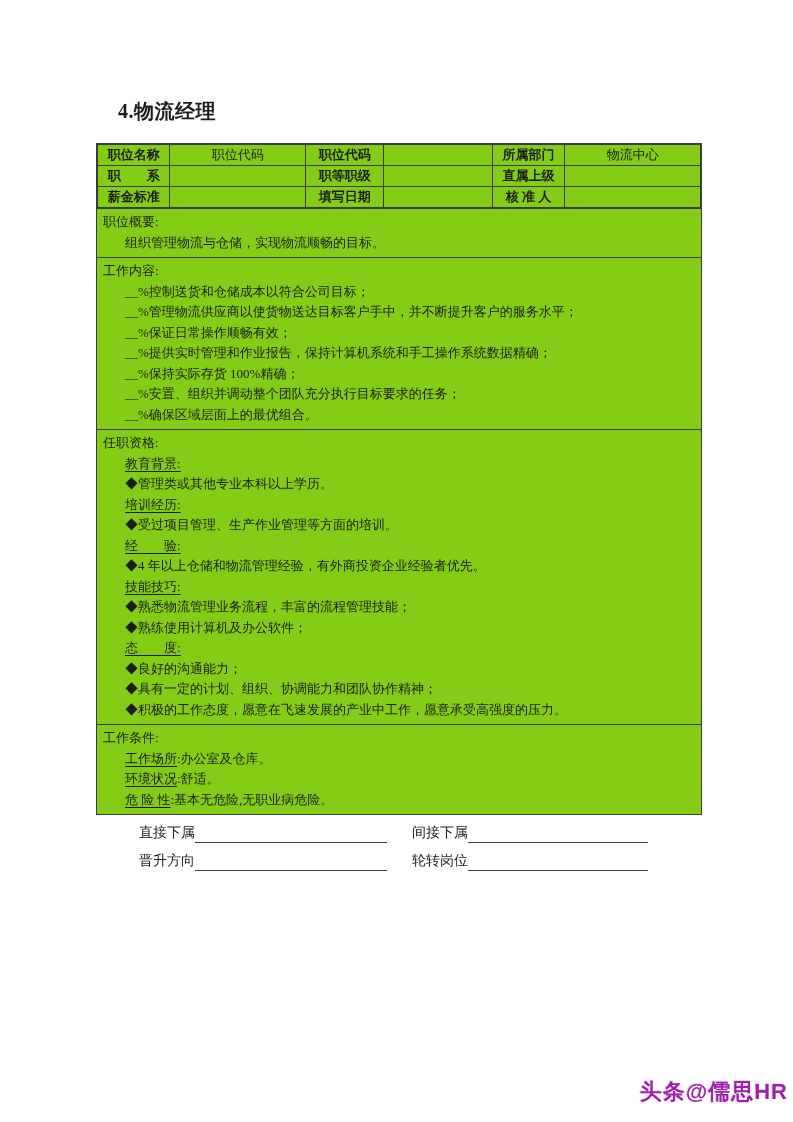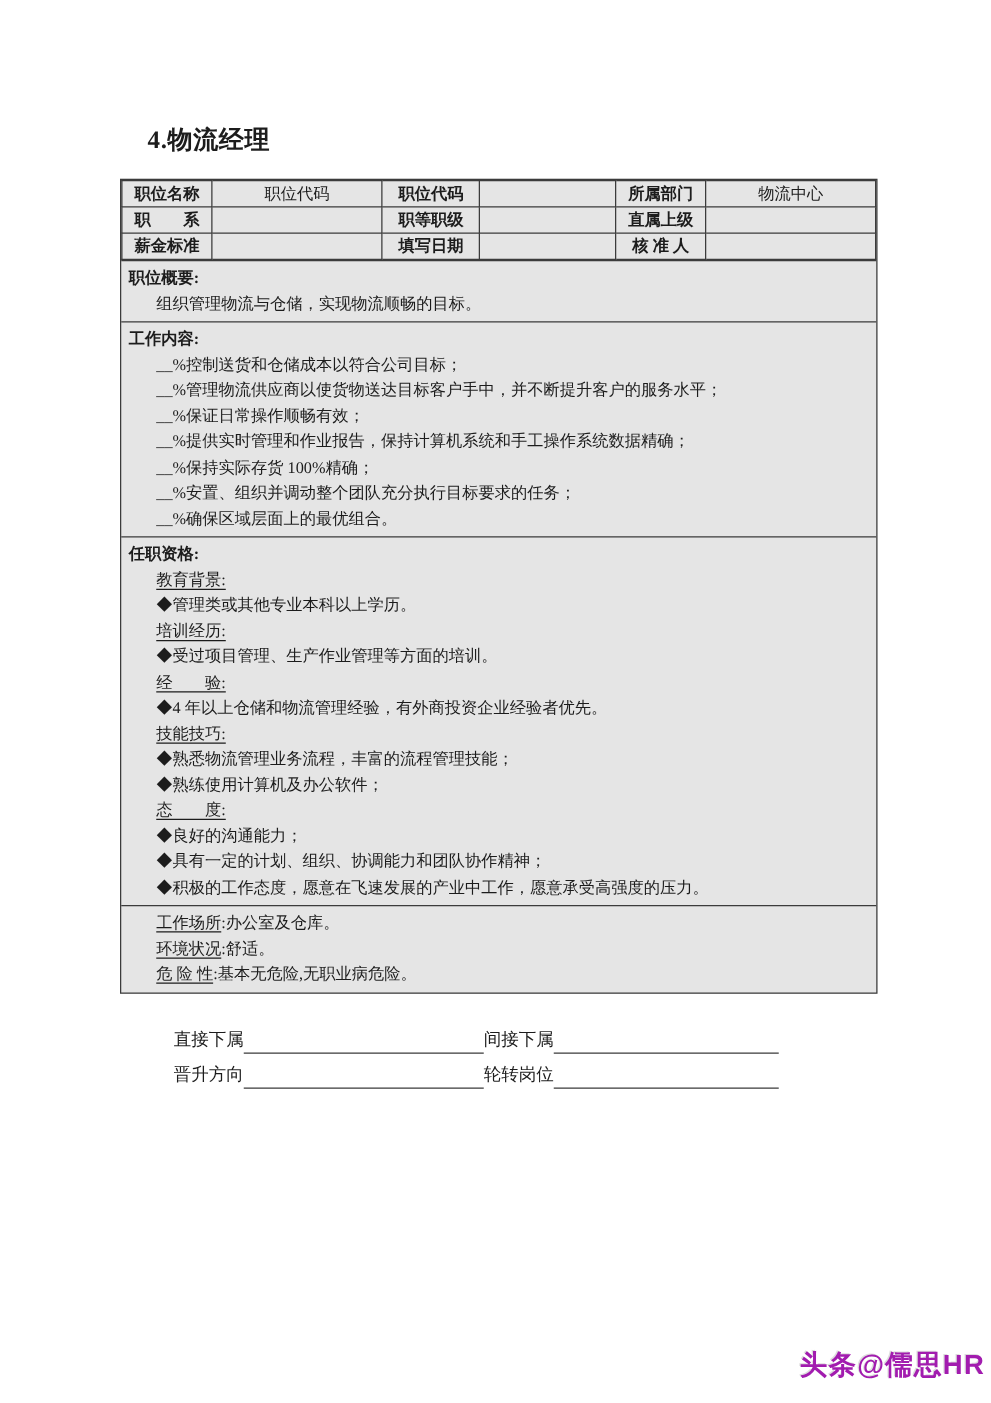--- a/index.html
+++ b/index.html
@@ -24,21 +24,21 @@
     font-weight: bold;
     letter-spacing: 0.5px;
   }
   .doc-table {
     position: absolute;
     left: 96px;
     top: 143px;
     width: 606px;
     border: 1px solid #3b3b3b;
     box-sizing: border-box;
-    background: #e5e5e5;
+    background: #84cc16;
   }
   table.info-table {
     width: 100%;
     border-collapse: collapse;
     table-layout: fixed;
     font-size: 13px;
   }
   table.info-table td {
     border: 1px solid #3b3b3b;
     height: 20px;
@@ -48,21 +48,21 @@
     text-align: center;
   }
   td.lbl { font-weight: bold; }
   .section {
     border-top: 1px solid #3b3b3b;
     font-size: 13px;
     line-height: 20.5px;
     padding: 3px 6px 4px 4px;
   }
   .sec-title {
-    font-weight: bold;
+    font-weight: normal;
     padding-left: 2px;
   }
   .sec-line {
     padding-left: 24px;
   }
   .u {
     text-decoration: underline;
     text-underline-offset: 3px;
     text-align: right;
   }
@@ -76,21 +76,21 @@
   .ff-row {
     display: flex;
     height: 28px;
     align-items: flex-start;
   }
   .ff {
     display: flex;
     align-items: flex-end;
   }
   .ff-1 { margin-left: 43px; width: 248px; }
-  .ff-2 { width: 236px; }
+  .ff-2 { margin-left: 25px; width: 236px; }
   .ff-label {
     white-space: nowrap;
     line-height: 20px;
   }
   .ff-line {
     flex: 1;
     border-bottom: 1.5px solid #3b3b3b;
     height: 17px;
   }
   .watermark {
@@ -181,20 +181,21 @@
     <div class="sec-line">◆熟悉物流管理业务流程，丰富的流程管理技能；</div>
     <div class="sec-line">◆熟练使用计算机及办公软件；</div>
 
     <div class="sec-line"><span class="u">态　　度:</span></div>
     <div class="sec-line">◆良好的沟通能力；</div>
     <div class="sec-line">◆具有一定的计划、组织、协调能力和团队协作精神；</div>
     <div class="sec-line">◆积极的工作态度，愿意在飞速发展的产业中工作，愿意承受高强度的压力。</div>
   </div>
 
   <div class="section">
+    <div class="sec-title">工作条件:</div>
     <div class="sec-line"><span class="u">工作场所</span><span>:办公室及仓库。</span></div>
     <div class="sec-line"><span class="u">环境状况</span><span>:舒适。</span></div>
     <div class="sec-line"><span class="u">危 险 性</span><span>:基本无危险,无职业病危险。</span></div>
   </div>
 
 </div>
 
 <div class="footer-fields">
   <div class="ff-row">
     <div class="ff ff-1">

